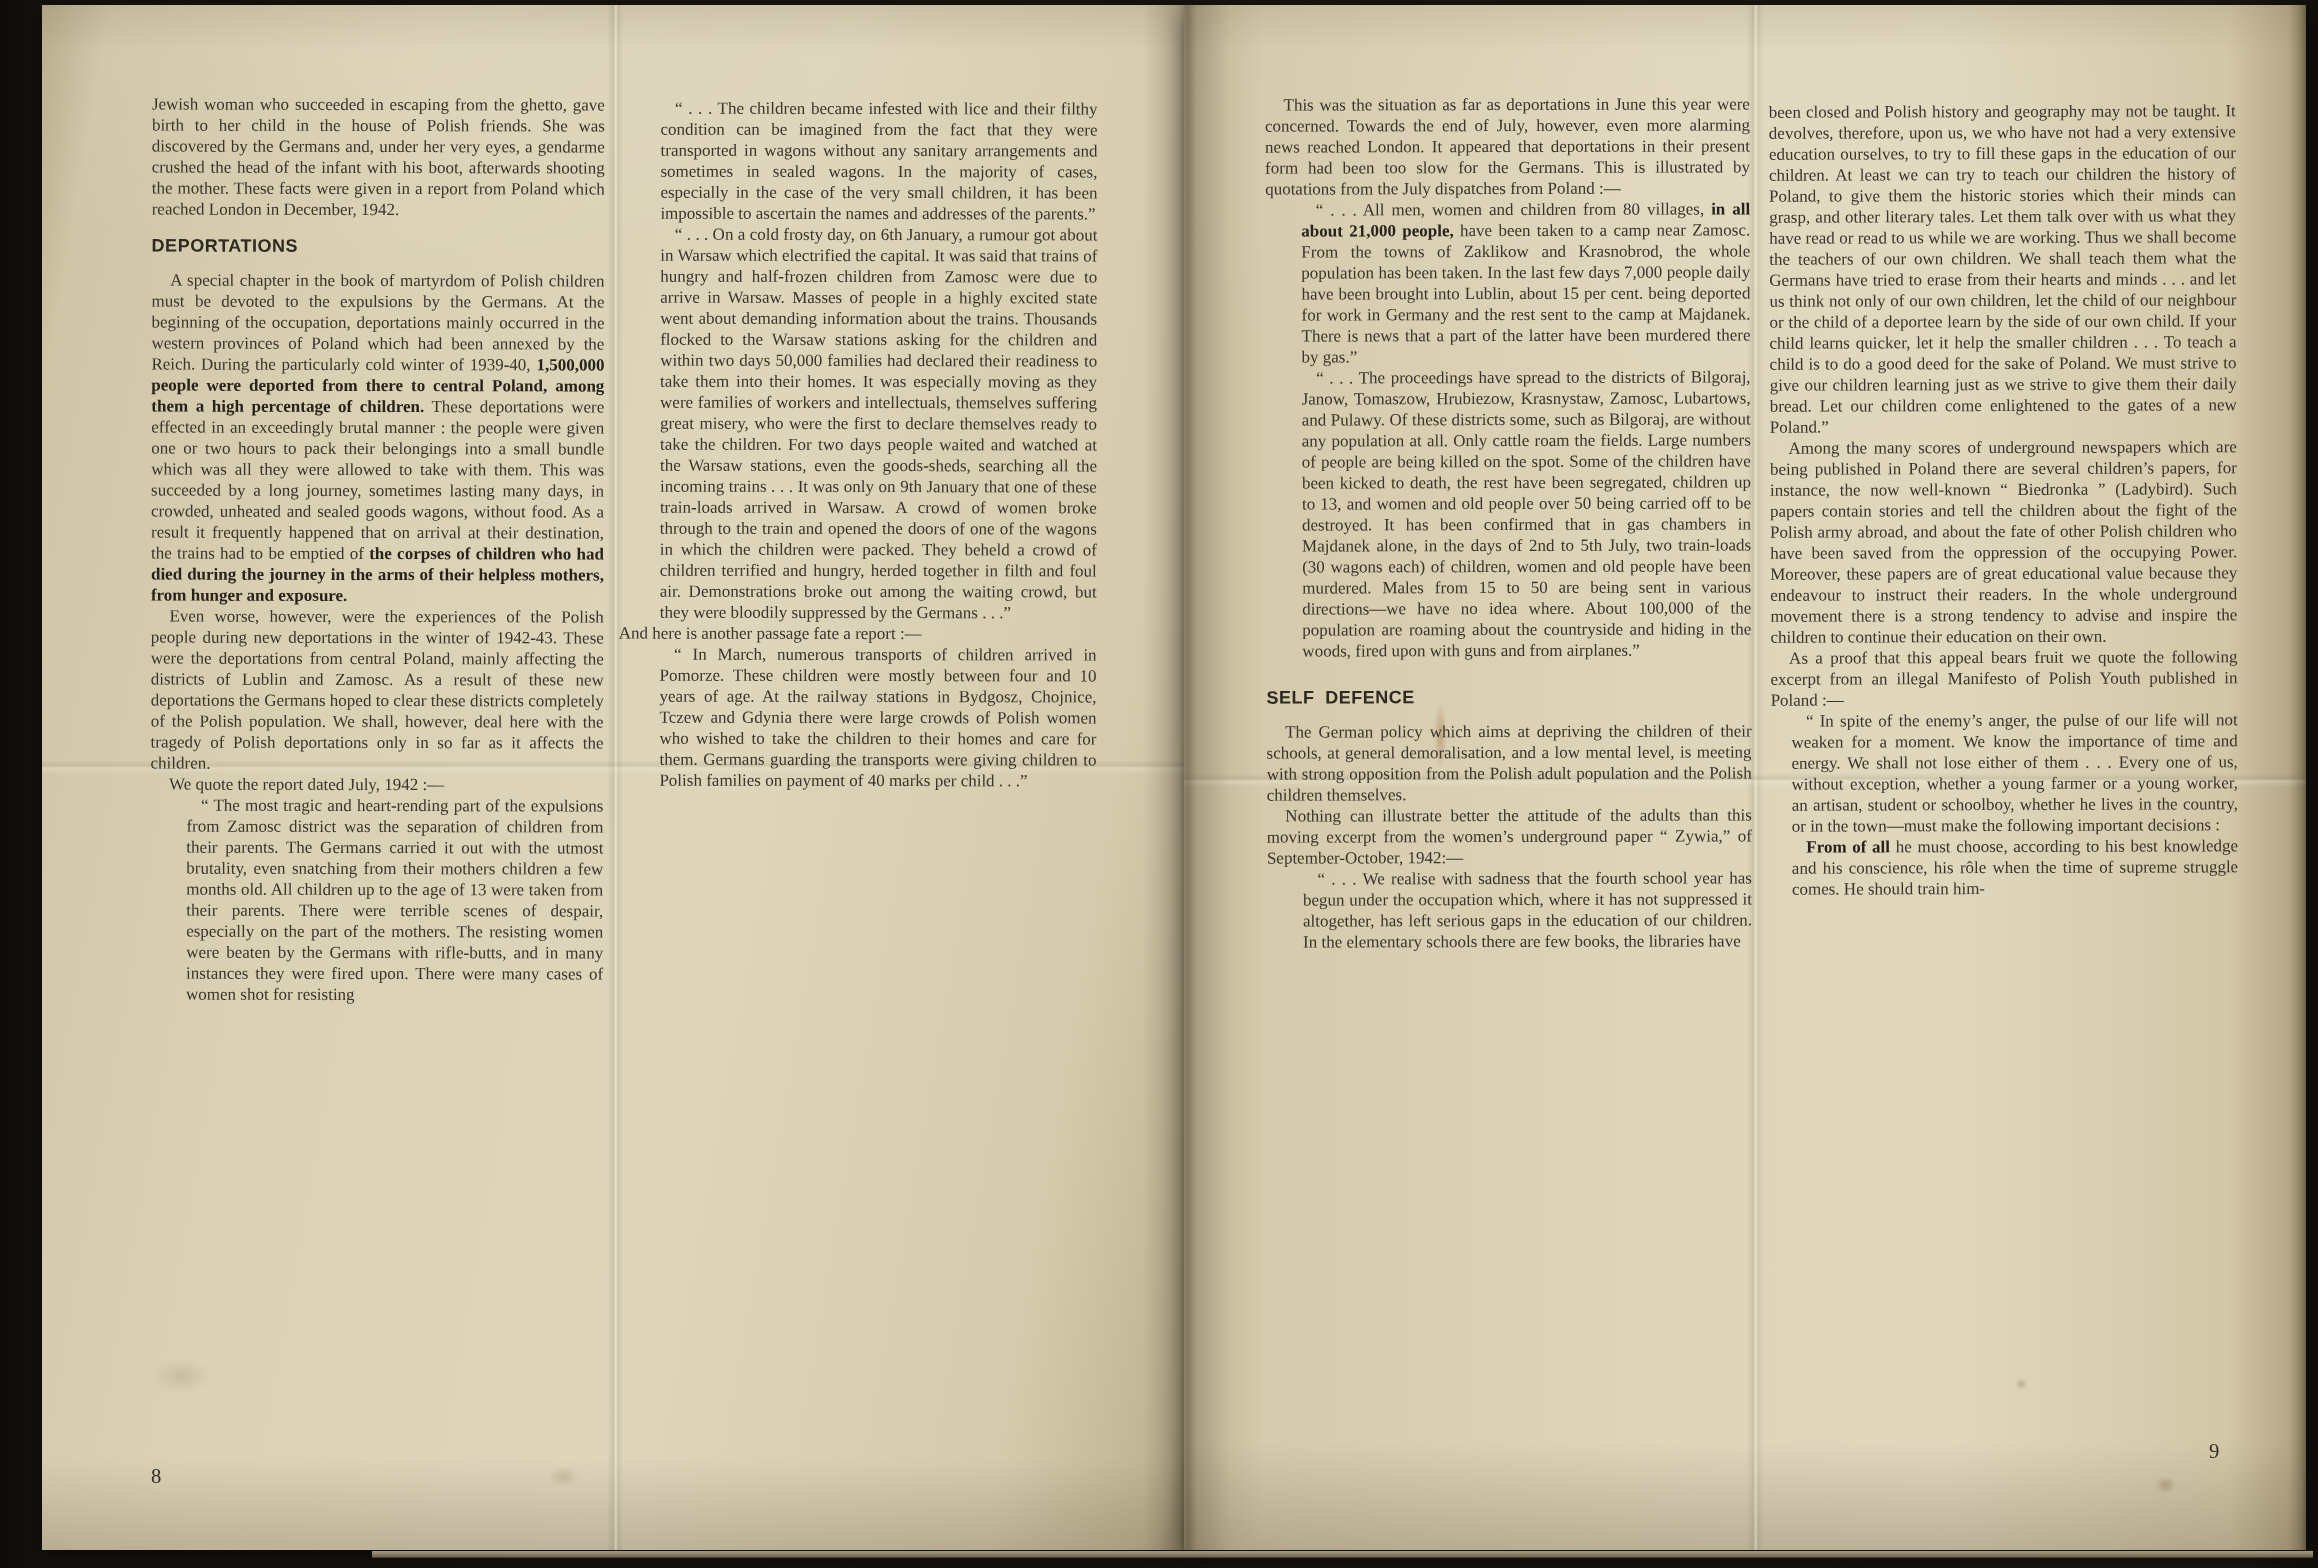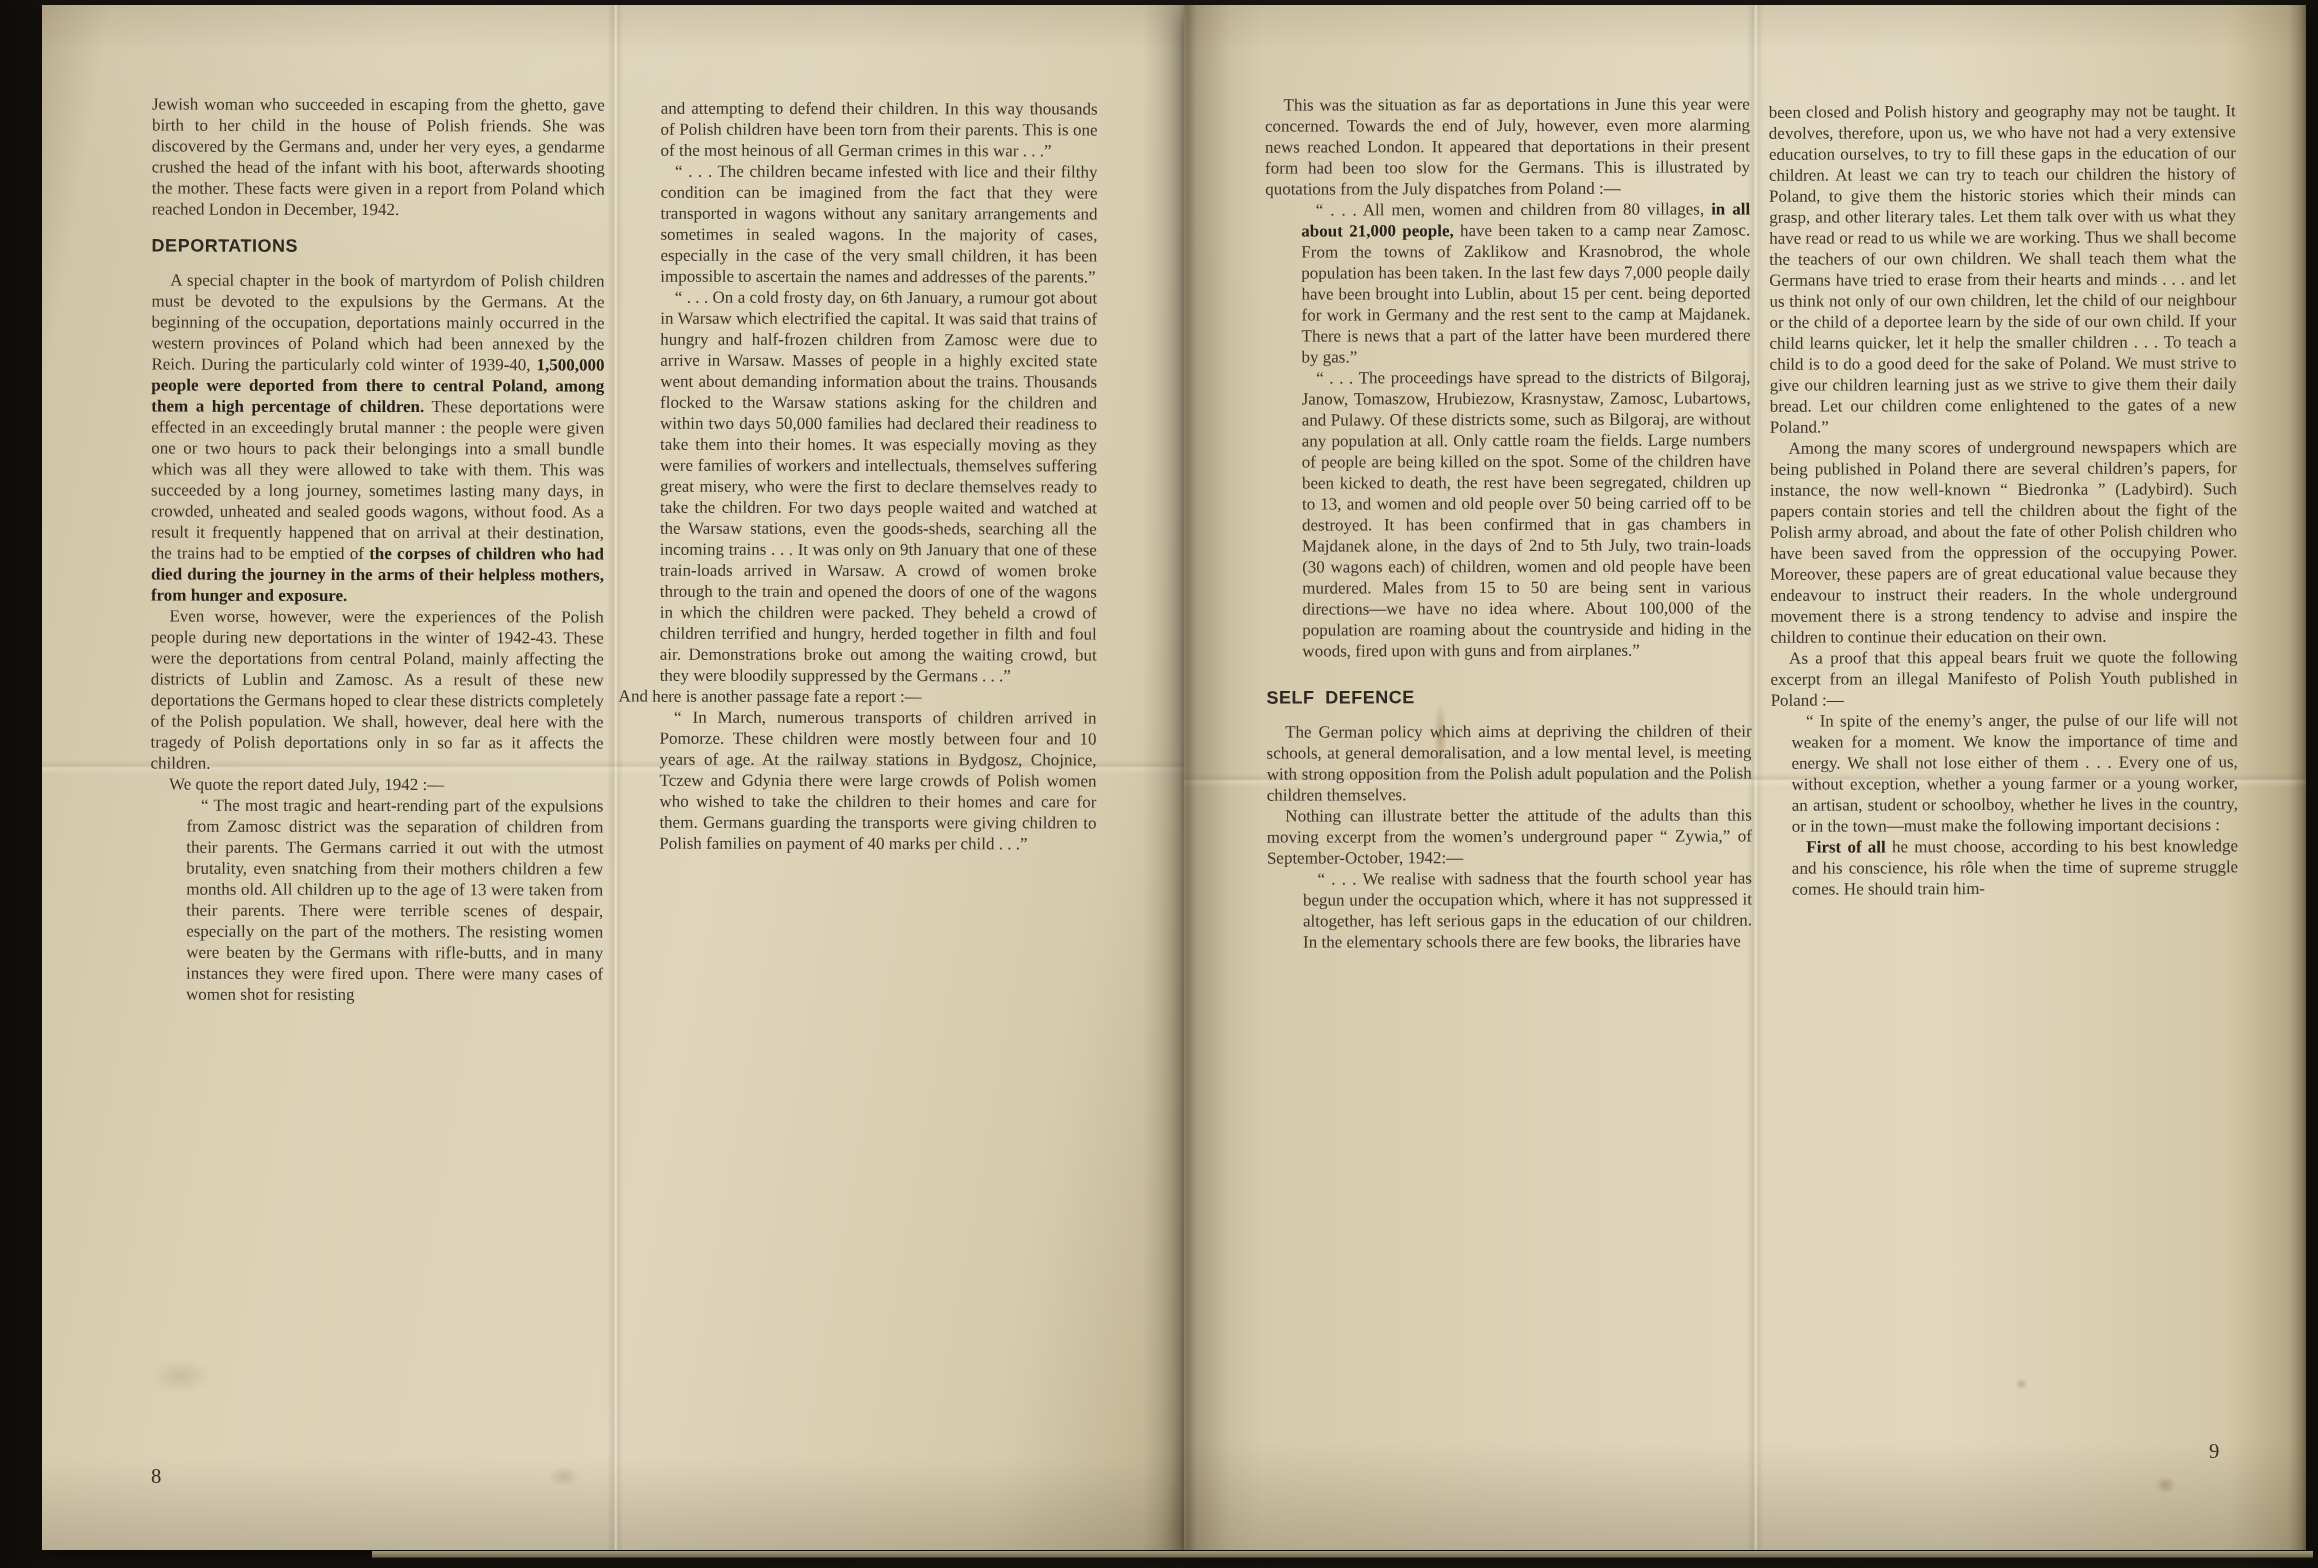--- a/index.html
+++ b/index.html
@@ -86,21 +86,20 @@
 <div class="column" style="left:151px;top:94px;width:453px;transform:rotate(0.12deg);">
   <p class="p flush">Jewish woman who succeeded in escaping from the ghetto, gave birth to her child in the house of Polish friends. She was discovered by the Germans and, under her very eyes, a gendarme crushed the head of the infant with his boot, afterwards shooting the mother. These facts were given in a report from Poland which reached London in December, 1942.</p>
   <p class="heading first">DEPORTATIONS</p>
   <p class="p"><span>A special chapter in the book of martyrdom of Polish children must be devoted to the expulsions by the Germans. At the beginning of the occupation, deportations mainly occurred in the western provinces of Poland which had been annexed by the Reich. During the particularly cold winter of 1939-40, </span><span class="b">1,500,000 people were deported from there to central Poland, among them a high percentage of children.</span><span> These deportations were effected in an exceedingly brutal manner : the people were given one or two hours to pack their belongings into a small bundle which was all they were allowed to take with them. This was succeeded by a long journey, sometimes lasting many days, in crowded, unheated and sealed goods wagons, without food. As a result it frequently happened that on arrival at their destination, the trains had to be emptied of </span><span class="b">the corpses of children who had died during the journey in the arms of their helpless mothers, from hunger and exposure.</span></p>
   <p class="p">Even worse, however, were the experiences of the Polish people during new deportations in the winter of 1942-43. These were the deportations from central Poland, mainly affecting the districts of Lublin and Zamosc. As a result of these new deportations the Germans hoped to clear these districts completely of the Polish population. We shall, however, deal here with the tragedy of Polish deportations only in so far as it affects the children.</p>
   <p class="p">We quote the report dated July, 1942 :—</p>
   <p class="quote">“ The most tragic and heart-rending part of the expulsions from Zamosc district was the separation of children from their parents. The Germans carried it out with the utmost brutality, even snatching from their mothers children a few months old. All children up to the age of 13 were taken from their parents. There were terrible scenes of despair, especially on the part of the mothers. The resisting women were beaten by the Germans with rifle-butts, and in many instances they were fired upon. There were many cases of women shot for resisting</p>
 </div>
 
 <div class="column" style="left:619px;top:98px;width:478px;transform:rotate(0.10deg);">
-  <p class="quote col2-quote cont">and attempting to defend their children. In this way thousands of Polish children have been torn from their parents. This is one of the most heinous of all German crimes in this war . . .”</p>
   <p class="quote col2-quote">“ . . . The children became infested with lice and their filthy condition can be imagined from the fact that they were transported in wagons without any sanitary arrangements and sometimes in sealed wagons. In the majority of cases, especially in the case of the very small children, it has been impossible to ascertain the names and addresses of the parents.”</p>
   <p class="quote col2-quote">“ . . . On a cold frosty day, on 6th January, a rumour got about in Warsaw which electrified the capital. It was said that trains of hungry and half-frozen children from Zamosc were due to arrive in Warsaw. Masses of people in a highly excited state went about demanding information about the trains. Thousands flocked to the Warsaw stations asking for the children and within two days 50,000 families had declared their readiness to take them into their homes. It was especially moving as they were families of workers and intellectuals, themselves suffering great misery, who were the first to declare themselves ready to take the children. For two days people waited and watched at the Warsaw stations, even the goods-sheds, searching all the incoming trains . . . It was only on 9th January that one of these train-loads arrived in Warsaw. A crowd of women broke through to the train and opened the doors of one of the wagons in which the children were packed. They beheld a crowd of children terrified and hungry, herded together in filth and foul air. Demonstrations broke out among the waiting crowd, but they were bloodily suppressed by the Germans . . .”</p>
   <p class="p flush">And here is another passage fate a report :—</p>
   <p class="quote col2-quote">“ In March, numerous transports of children arrived in Pomorze. These children were mostly between four and 10 years of age. At the railway stations in Bydgosz, Chojnice, Tczew and Gdynia there were large crowds of Polish women who wished to take the children to their homes and care for them. Germans guarding the transports were giving children to Polish families on payment of 40 marks per child . . .”</p>
 </div>
 
 <div class="column" style="left:1266px;top:94px;width:485px;transform:rotate(-0.15deg);">
   <p class="p">This was the situation as far as deportations in June this year were concerned. Towards the end of July, however, even more alarming news reached London. It appeared that deportations in their present form had been too slow for the Germans. This is illustrated by quotations from the July dispatches from Poland :—</p>
   <p class="quote"><span>“ . . . All men, women and children from 80 villages, </span><span class="b">in all about 21,000 people,</span><span> have been taken to a camp near Zamosc. From the towns of Zaklikow and Krasnobrod, the whole population has been taken. In the last few days 7,000 people daily have been brought into Lublin, about 15 per cent. being deported for work in Germany and the rest sent to the camp at Majdanek. There is news that a part of the latter have been murdered there by gas.”</span></p>
   <p class="quote">“ . . . The proceedings have spread to the districts of Bilgoraj, Janow, Tomaszow, Hrubiezow, Krasnystaw, Zamosc, Lubartows, and Pulawy. Of these districts some, such as Bilgoraj, are without any population at all. Only cattle roam the fields. Large numbers of people are being killed on the spot. Some of the children have been kicked to death, the rest have been segregated, children up to 13, and women and old people over 50 being carried off to be destroyed. It has been confirmed that in gas chambers in Majdanek alone, in the days of 2nd to 5th July, two train-loads (30 wagons each) of children, women and old people have been murdered. Males from 15 to 50 are being sent in various directions—we have no idea where. About 100,000 of the population are roaming about the countryside and hiding in the woods, fired upon with guns and from airplanes.”</p>
@@ -108,18 +107,18 @@
   <p class="p">The German policy which aims at depriving the children of their schools, at general demoralisation, and a low mental level, is meeting with strong opposition from the Polish adult population and the Polish children themselves.</p>
   <p class="p">Nothing can illustrate better the attitude of the adults than this moving excerpt from the women’s underground paper “ Zywia,” of September-October, 1942:—</p>
   <p class="quote">“ . . . We realise with sadness that the fourth school year has begun under the occupation which, where it has not suppressed it altogether, has left serious gaps in the education of our children. In the elementary schools there are few books, the libraries have</p>
 </div>
 
 <div class="column" style="left:1770px;top:101px;width:467px;transform:rotate(-0.18deg);">
   <p class="quote no-indent-left cont">been closed and Polish history and geography may not be taught. It devolves, therefore, upon us, we who have not had a very extensive education ourselves, to try to fill these gaps in the education of our children. At least we can try to teach our children the history of Poland, to give them the historic stories which their minds can grasp, and other literary tales. Let them talk over with us what they have read or read to us while we are working. Thus we shall become the teachers of our own children. We shall teach them what the Germans have tried to erase from their hearts and minds . . . and let us think not only of our own children, let the child of our neighbour or the child of a deportee learn by the side of our own child. If your child learns quicker, let it help the smaller children . . . To teach a child is to do a good deed for the sake of Poland. We must strive to give our children learning just as we strive to give them their daily bread. Let our children come enlightened to the gates of a new Poland.”</p>
   <p class="p">Among the many scores of underground newspapers which are being published in Poland there are several children’s papers, for instance, the now well-known “ Biedronka ” (Ladybird). Such papers contain stories and tell the children about the fight of the Polish army abroad, and about the fate of other Polish children who have been saved from the oppression of the occupying Power. Moreover, these papers are of great educational value because they endeavour to instruct their readers. In the whole underground movement there is a strong tendency to advise and inspire the children to continue their education on their own.</p>
   <p class="p">As a proof that this appeal bears fruit we quote the following excerpt from an illegal Manifesto of Polish Youth published in Poland :—</p>
   <p class="quote col4-quote">“ In spite of the enemy’s anger, the pulse of our life will not weaken for a moment. We know the importance of time and energy. We shall not lose either of them . . . Every one of us, without exception, whether a young farmer or a young worker, an artisan, student or schoolboy, whether he lives in the country, or in the town—must make the following important decisions :</p>
-  <p class="quote col4-quote"><span class="b">First of all</span><span> he must choose, according to his best knowledge and his conscience, his rôle when the time of supreme struggle comes. He should train him-</span></p>
+  <p class="quote col4-quote"><span class="b">From of all</span><span> he must choose, according to his best knowledge and his conscience, his rôle when the time of supreme struggle comes. He should train him-</span></p>
 </div>
 
 <div class="page-number" style="left:151px;top:1465px;">8</div>
 <div class="page-number" style="left:2209px;top:1440px;">9</div>
 
 
 </body></html>

